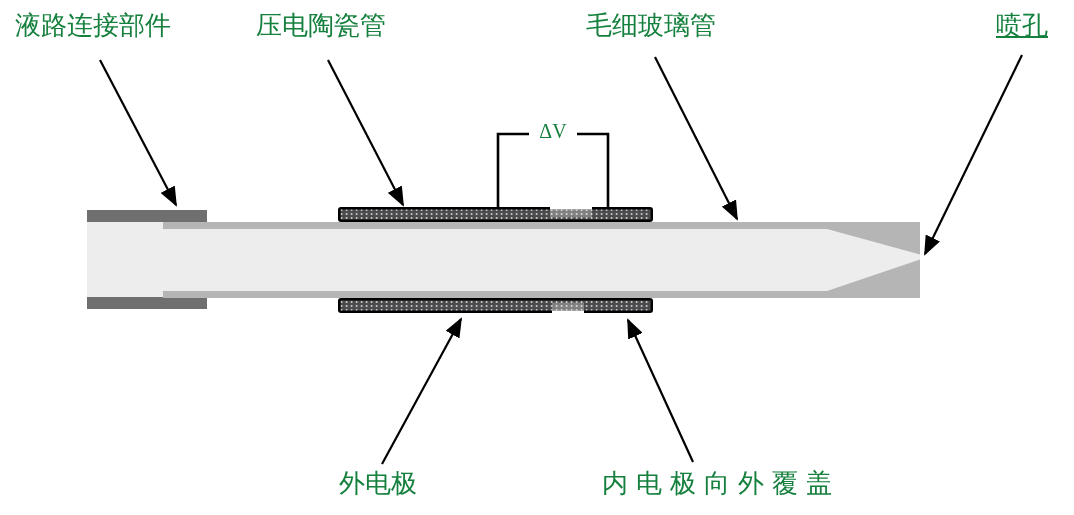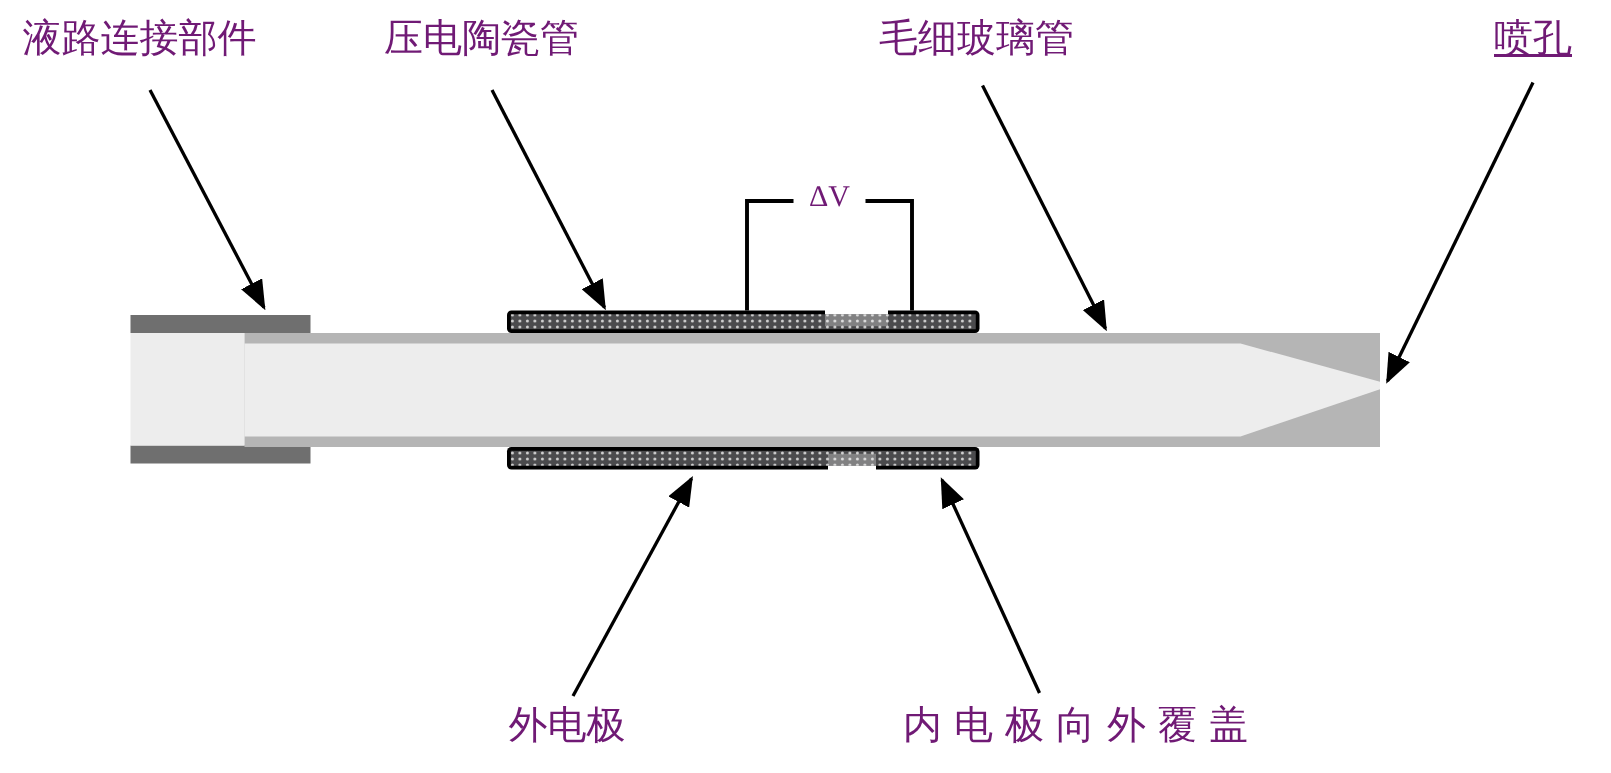--- a/index.html
+++ b/index.html
@@ -17,21 +17,21 @@
   }
   .stage svg {
     position: absolute;
     left: 0;
     top: 0;
   }
   .lbl {
     position: absolute;
     font-size: 26px;
     line-height: 30px;
-    color: #701a75;
+    color: #15803d;
     white-space: nowrap;
     font-family: "Liberation Serif", "DejaVu Serif", serif;
   }
   .lbl-spaced {
     letter-spacing: 8px;
     text-align: center;
   }
   .lbl-dv {
     font-size: 20px;
     transform: translateX(-50%);

